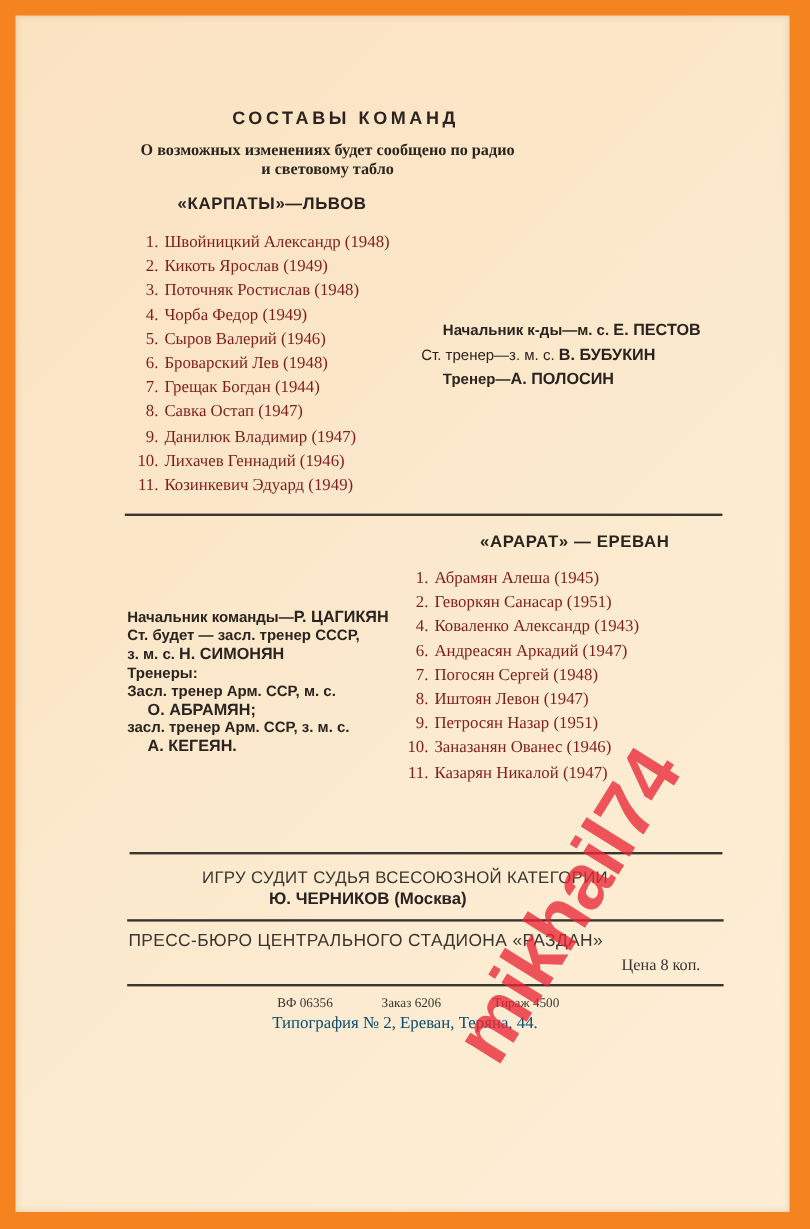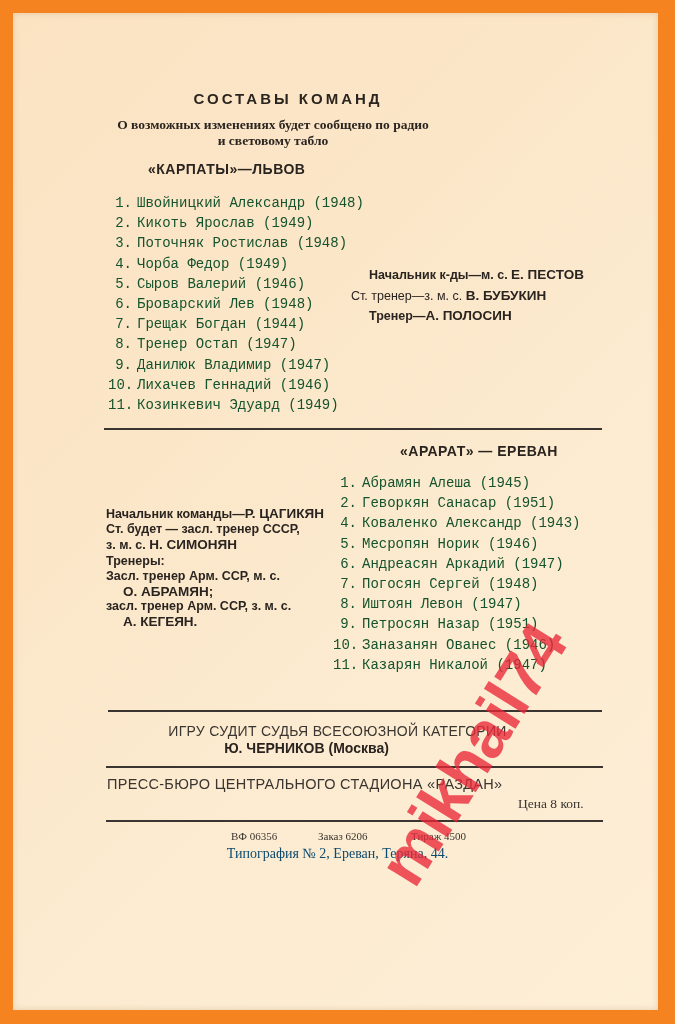--- a/index.html
+++ b/index.html
@@ -26,21 +26,21 @@
     font-family: "Liberation Serif", serif; font-weight: bold;
     font-size: 13.5px; color: #2b2520;
   }
   .team-head {
     font-family: "Liberation Sans", sans-serif; font-weight: bold;
     font-size: 14px; letter-spacing: 0.5px; color: #2a2420;
   }
   .roster { list-style: none; margin: 0; padding: 0; position: absolute; }
   .roster li {
     height: 20.2px; line-height: 20.2px; font-size: 14px;
-    font-family: Liberation Mono, monospace; color: #14532d; white-space: nowrap;
+    font-family: Liberation Serif, serif; color: #7f1d1d; white-space: nowrap;
   }
   .roster .num { display: inline-block; width: 24px; text-align: right; margin-right: 5px; }
   .staff {
     font-family: "Liberation Sans", sans-serif; font-size: 12.5px;
     line-height: 19.5px; color: #2a2420; white-space: nowrap;
   }
   .staff b { font-weight: bold; font-size: 13.5px; }
   .staff .lbl { font-weight: bold; margin-left: 18px; }
   .coach-block {
     font-family: "Liberation Sans", sans-serif; font-size: 12.5px;
@@ -84,41 +84,40 @@
 <div class="abs team-head" style="left:148px; top:161px;">«КАРПАТЫ»—ЛЬВОВ</div>
 
 <ul class="roster" style="left:108px; top:193px;">
   <li><span class="num">1.</span><span>Швойницкий Александр</span> <span>(1948)</span></li>
   <li><span class="num">2.</span><span>Кикоть Ярослав</span> <span>(1949)</span></li>
   <li><span class="num">3.</span><span>Поточняк Ростислав</span> <span>(1948)</span></li>
   <li><span class="num">4.</span><span>Чорба Федор</span> <span>(1949)</span></li>
   <li><span class="num">5.</span><span>Сыров Валерий</span> <span>(1946)</span></li>
   <li><span class="num">6.</span><span>Броварский Лев</span> <span>(1948)</span></li>
   <li><span class="num">7.</span><span>Грещак Богдан</span> <span>(1944)</span></li>
-  <li><span class="num">8.</span><span>Тренер Остап</span> <span>(1947)</span></li>
+  <li><span class="num">8.</span><span>Савка Остап</span> <span>(1947)</span></li>
   <li><span class="num">9.</span><span>Данилюк Владимир</span> <span>(1947)</span></li>
   <li><span class="num">10.</span><span>Лихачев Геннадий</span> <span>(1946)</span></li>
   <li><span class="num">11.</span><span>Козинкевич Эдуард</span> <span>(1949)</span></li>
 </ul>
 
 <div class="abs staff" style="left:351px; top:265px;">
   <div><span class="lbl">Начальник к-ды—м. с.</span> <b>Е. ПЕСТОВ</b></div>
   <div><span>Ст. тренер—з. м. с.</span> <b>В. БУБУКИН</b></div>
   <div><span class="lbl">Тренер—</span><b>А. ПОЛОСИН</b></div>
 </div>
 
 <div class="rule" style="left:104px; top:428px; width:498px;"></div>
 
 <div class="abs team-head" style="left:400px; top:443px;">«АРАРАТ» — ЕРЕВАН</div>
 
 <ul class="roster" style="left:333px; top:473px;">
   <li><span class="num">1.</span><span>Абрамян Алеша</span> <span>(1945)</span></li>
   <li><span class="num">2.</span><span>Геворкян Санасар</span> <span>(1951)</span></li>
   <li><span class="num">4.</span><span>Коваленко Александр</span> <span>(1943)</span></li>
-  <li><span class="num">5.</span><span>Месропян Норик</span> <span>(1946)</span></li>
   <li><span class="num">6.</span><span>Андреасян Аркадий</span> <span>(1947)</span></li>
   <li><span class="num">7.</span><span>Погосян Сергей</span> <span>(1948)</span></li>
   <li><span class="num">8.</span><span>Иштоян Левон</span> <span>(1947)</span></li>
   <li><span class="num">9.</span><span>Петросян Назар</span> <span>(1951)</span></li>
   <li><span class="num">10.</span><span>Заназанян Ованес</span> <span>(1946)</span></li>
   <li><span class="num">11.</span><span>Казарян Никалой</span> <span>(1947)</span></li>
 </ul>
 
 <div class="abs coach-block" style="left:106px; top:506px;">
   <div><span>Начальник команды—</span><span class="big">Р. ЦАГИКЯН</span></div>

